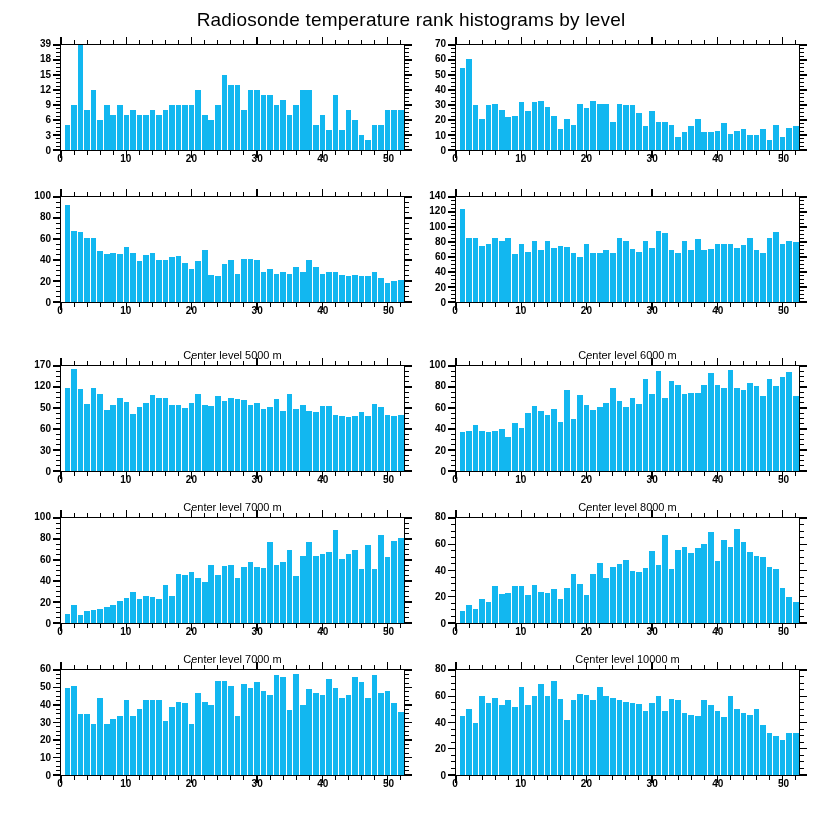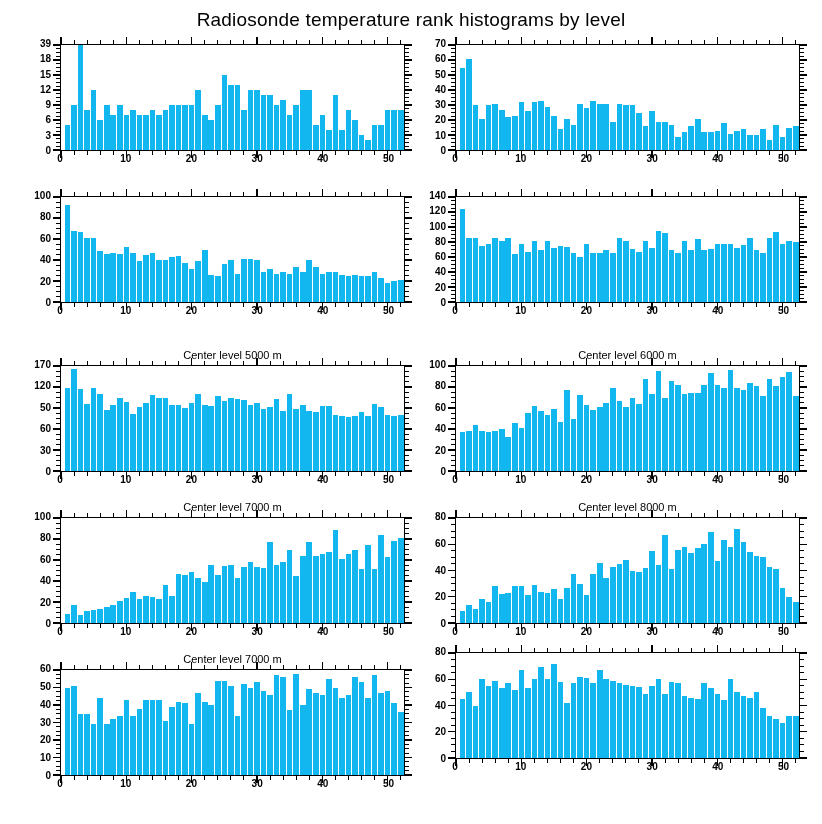--- a/index.html
+++ b/index.html
@@ -1611,20 +1611,21 @@
       <div class="xlab">
         <div class="xlbl" style="left: 0%;">0</div>
         <div class="xlbl" style="left: 19.0476%;">10</div>
         <div class="xlbl" style="left: 38.0952%;">20</div>
         <div class="xlbl" style="left: 57.1429%;">30</div>
         <div class="xlbl" style="left: 76.1905%;">40</div>
         <div class="xlbl" style="left: 95.2381%;">50</div>
       </div>
     </div>
     <div class="cell even">
+      <div class="ctitle">Center level 10000 m</div>
       <div class="crow">
         <div class="ylab">
           <div class="ylbl" style="bottom: calc(0% - 5px);">0</div>
           <div class="ylbl" style="bottom: calc(25% - 5px);">20</div>
           <div class="ylbl" style="bottom: calc(50% - 5px);">40</div>
           <div class="ylbl" style="bottom: calc(75% - 5px);">60</div>
           <div class="ylbl" style="bottom: calc(100% - 5px);">80</div>
         </div>
         <div class="plot">
           <div class="bar" style="left: 1.09524%; width: 1.61905%; height: 56.25%; background: rgb(18, 183, 240);"></div>

